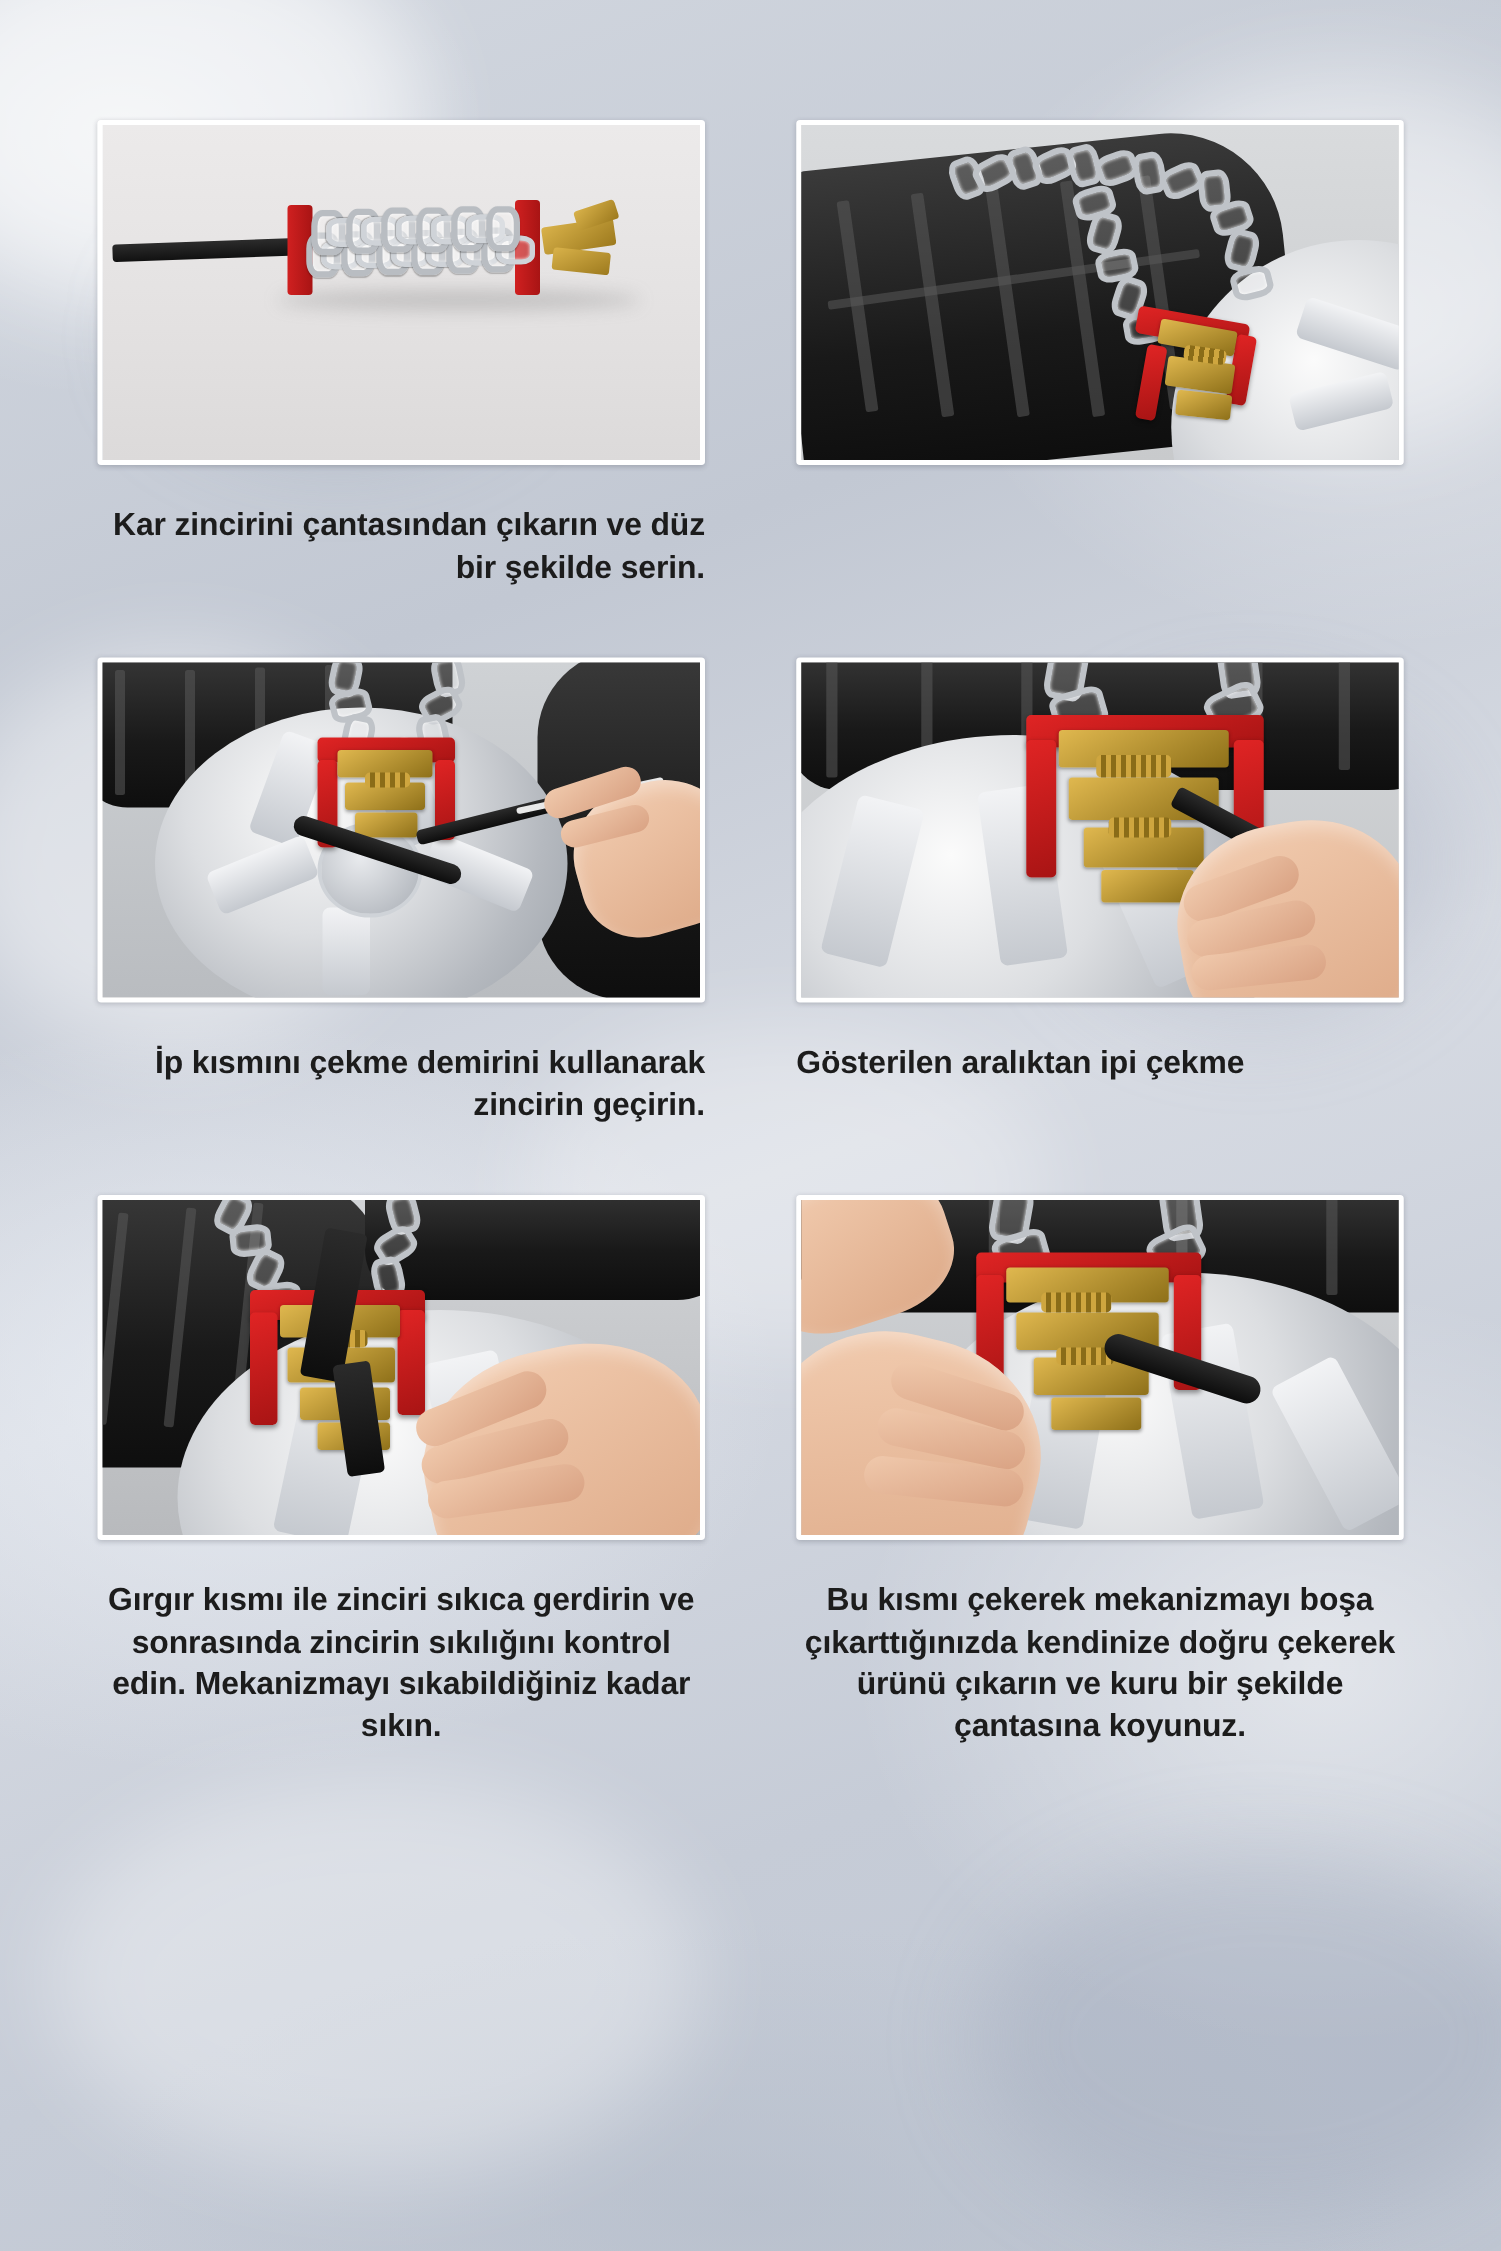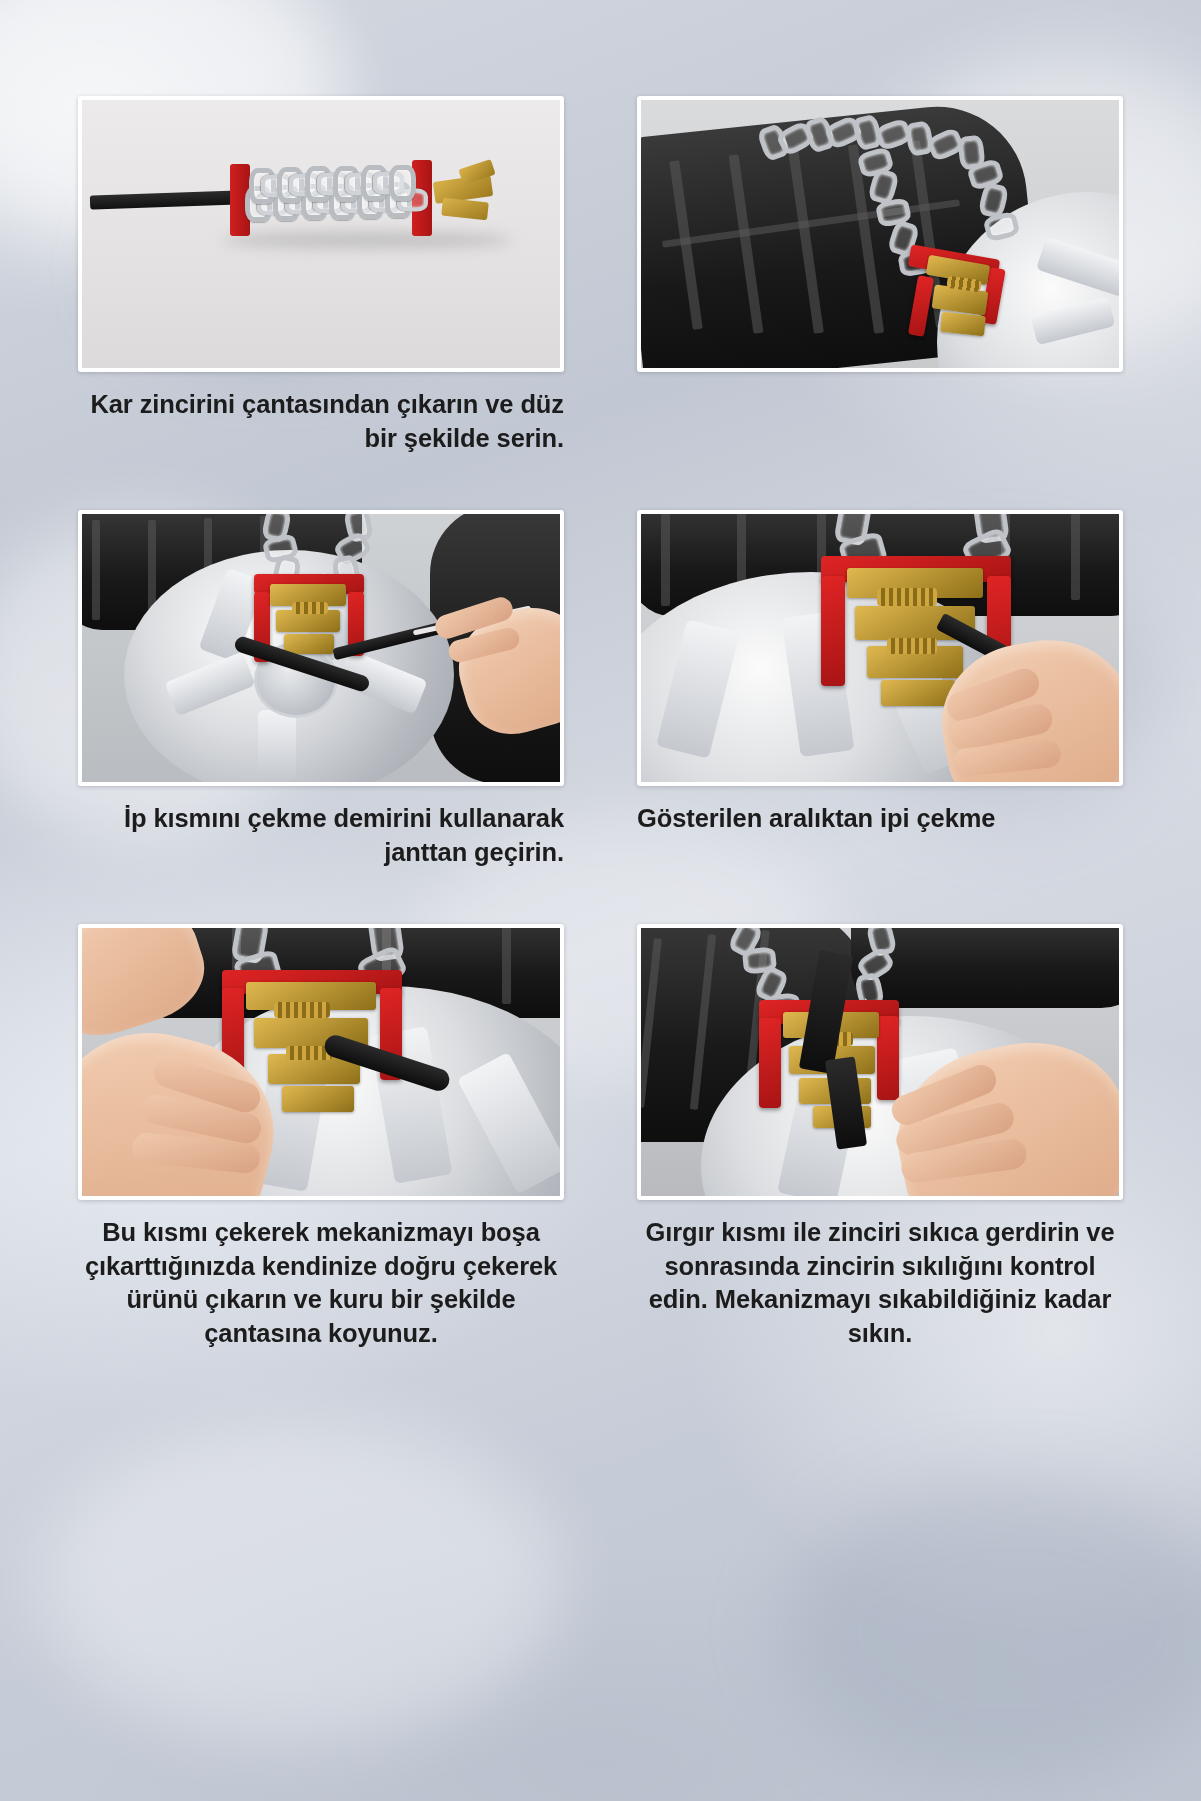--- a/index.html
+++ b/index.html
@@ -63,21 +63,21 @@
     height: 276px;
     border: 4px solid #ffffff;
     box-sizing: border-box;
     border-radius: 3px;
     overflow: hidden;
     position: relative;
     box-shadow: 0 1px 4px rgba(40,46,58,0.22);
     background: #dcdcdc;
   }
   .caption {
-    margin-top: 16px;
+    margin-top: 32px;
     font-size: 25.5px;
     line-height: 1.33;
     color: #1c1c1c;
     font-weight: bold;
     letter-spacing: -0.1px;
   }
   .cap-right { text-align: right; }
   .cap-left  { text-align: left; }
   .cap-center{ text-align: center; }
 
@@ -317,21 +317,21 @@
           <div class="spring" style="left:210px; top:88px; width:36px; height:12px;"></div>
 
           <div class="rope" style="left:150px; top:142px; width:140px; height:16px; transform:rotate(18deg); border-radius:8px;"></div>
           <div class="rope" style="left:250px; top:120px; width:120px; height:12px; transform:rotate(-14deg);"></div>
           <div style="position:absolute; left:330px; top:104px; width:120px; height:5px; background:#e9e9e9; transform:rotate(-12deg); border-radius:3px;"></div>
 
           <div class="hand" style="right:-30px; top:96px; width:130px; height:120px; transform:rotate(-16deg);"></div>
           <div class="finger" style="right:46px; top:92px;  width:80px; height:24px; transform:rotate(-18deg);"></div>
           <div class="finger" style="right:40px; top:120px; width:72px; height:22px; transform:rotate(-14deg);"></div>
         </div>
-        <div class="caption cap-right">İp kısmını çekme demirini kullanarak janttan geçirin.</div>
+        <div class="caption cap-right">İp kısmını çekme demirini kullanarak zincirin geçirin.</div>
       </div>
 
       <div class="cell">
         <div class="photo">
           <div class="bg-soft" style="background:linear-gradient(180deg,#d6d8da,#c0c3c6);"></div>
 
           <div class="tyre" style="left:-10px; top:-18px; width:520px; height:120px; border-radius:0 0 40px 40px;"></div>
           <div class="tread-line" style="left:20px;  top:-4px; width:9px; height:96px;"></div>
           <div class="tread-line" style="left:96px;  top:-4px; width:9px; height:96px;"></div>
           <div class="tread-line" style="left:176px; top:-4px; width:9px; height:92px;"></div>
@@ -364,62 +364,20 @@
           <div class="hand" style="right:-14px; bottom:-30px; width:190px; height:170px; transform:rotate(-10deg);"></div>
           <div class="finger" style="right:78px;  bottom:72px;  width:96px; height:30px; transform:rotate(-20deg);"></div>
           <div class="finger" style="right:66px;  bottom:40px;  width:104px; height:30px; transform:rotate(-12deg);"></div>
           <div class="finger" style="right:58px;  bottom:10px;  width:108px; height:28px; transform:rotate(-6deg);"></div>
         </div>
         <div class="caption cap-left">Gösterilen aralıktan ipi çekme</div>
       </div>
     </div>
 
     <div class="row">
-
-      <div class="cell">
-        <div class="photo">
-          <div class="bg-soft" style="background:linear-gradient(180deg,#d4d6d9,#babdc0);"></div>
-
-          <div class="tyre" style="left:-10px; top:-20px; width:520px; height:110px; border-radius:0 0 30px 60px;"></div>
-          <div class="tread-line" style="left:40px;  top:-6px; width:9px; height:90px;"></div>
-          <div class="tread-line" style="left:150px; top:-6px; width:9px; height:86px;"></div>
-          <div class="tread-line" style="left:300px; top:-6px; width:9px; height:84px;"></div>
-          <div class="tread-line" style="left:420px; top:-6px; width:9px; height:82px;"></div>
-
-          <div class="rim" style="left:90px; top:58px; width:430px; height:300px;"></div>
-          <div class="spoke" style="left:180px; top:110px; width:58px; height:150px; transform:rotate(10deg);"></div>
-          <div class="spoke" style="left:300px; top:102px; width:58px; height:150px; transform:rotate(-10deg);"></div>
-          <div class="spoke" style="left:402px; top:130px; width:58px; height:130px; transform:rotate(-28deg);"></div>
-
-          <div class="chainlink" style="left:152px; top:-10px; transform:rotate(10deg); width:22px; height:34px;"></div>
-          <div class="chainlink" style="left:160px; top:20px;  transform:rotate(74deg); width:22px; height:34px;"></div>
-          <div class="chainlink" style="left:288px; top:-12px; transform:rotate(-8deg); width:22px; height:34px;"></div>
-          <div class="chainlink" style="left:284px; top:18px;  transform:rotate(64deg); width:22px; height:34px;"></div>
-
-          <div class="redplate" style="left:140px; top:42px; width:180px; height:24px;"></div>
-          <div class="redplate" style="left:140px; top:60px; width:22px; height:96px;"></div>
-          <div class="redplate" style="left:298px; top:60px; width:22px; height:92px;"></div>
-
-          <div class="goldpart" style="left:164px; top:54px;  width:130px; height:28px;"></div>
-          <div class="goldpart" style="left:172px; top:90px;  width:114px; height:30px;"></div>
-          <div class="goldpart" style="left:186px; top:126px; width:92px;  height:30px;"></div>
-          <div class="goldpart" style="left:200px; top:158px; width:72px;  height:26px;"></div>
-          <div class="spring" style="left:192px; top:74px;  width:56px; height:16px;"></div>
-          <div class="spring" style="left:204px; top:118px; width:46px; height:14px;"></div>
-
-          <div class="rope" style="left:240px; top:124px; width:130px; height:22px; transform:rotate(18deg); border-radius:11px;"></div>
-
-          <div class="hand" style="left:-30px; bottom:-40px; width:220px; height:200px; transform:rotate(14deg);"></div>
-          <div class="finger" style="left:70px;  bottom:96px; width:110px; height:30px; transform:rotate(18deg);"></div>
-          <div class="finger" style="left:60px;  bottom:62px; width:120px; height:30px; transform:rotate(12deg);"></div>
-          <div class="finger" style="left:50px;  bottom:28px; width:128px; height:30px; transform:rotate(6deg);"></div>
-          <div class="hand" style="left:-40px; top:-20px; width:160px; height:120px; transform:rotate(-18deg);"></div>
-        </div>
-        <div class="caption cap-center">Bu kısmı çekerek mekanizmayı boşa çıkarttığınızda kendinize doğru çekerek ürünü çıkarın ve kuru bir şekilde çantasına koyunuz.</div>
-      </div>
 
       <div class="cell">
         <div class="photo">
           <div class="bg-soft" style="background:linear-gradient(180deg,#d2d4d7,#b8babd);"></div>
 
           <div class="tyre" style="left:-26px; top:-16px; width:250px; height:230px; border-radius:0 70px 70px 0;"></div>
           <div class="tread-line" style="left:4px;   top:10px; width:8px; height:170px; transform:rotate(6deg);"></div>
           <div class="tread-line" style="left:58px;  top:6px;  width:8px; height:176px; transform:rotate(6deg);"></div>
           <div class="tread-line" style="left:112px; top:2px;  width:8px; height:170px; transform:rotate(6deg);"></div>
 
@@ -451,16 +409,58 @@
           <div class="rope" style="left:168px; top:24px;  width:34px; height:120px; transform:rotate(10deg); border-radius:4px;"></div>
           <div class="rope" style="left:190px; top:130px; width:30px; height:90px;  transform:rotate(-8deg); border-radius:4px;"></div>
 
           <div class="hand" style="right:-10px; bottom:-40px; width:230px; height:190px; transform:rotate(-12deg);"></div>
           <div class="finger" style="right:120px; bottom:86px; width:110px; height:30px; transform:rotate(-22deg);"></div>
           <div class="finger" style="right:104px; bottom:52px; width:120px; height:30px; transform:rotate(-14deg);"></div>
           <div class="finger" style="right:92px;  bottom:20px; width:126px; height:30px; transform:rotate(-8deg);"></div>
         </div>
         <div class="caption cap-center">Gırgır kısmı ile zinciri sıkıca gerdirin ve sonrasında zincirin sıkılığını kontrol edin. Mekanizmayı sıkabildiğiniz kadar sıkın.</div>
       </div>
+
+      <div class="cell">
+        <div class="photo">
+          <div class="bg-soft" style="background:linear-gradient(180deg,#d4d6d9,#babdc0);"></div>
+
+          <div class="tyre" style="left:-10px; top:-20px; width:520px; height:110px; border-radius:0 0 30px 60px;"></div>
+          <div class="tread-line" style="left:40px;  top:-6px; width:9px; height:90px;"></div>
+          <div class="tread-line" style="left:150px; top:-6px; width:9px; height:86px;"></div>
+          <div class="tread-line" style="left:300px; top:-6px; width:9px; height:84px;"></div>
+          <div class="tread-line" style="left:420px; top:-6px; width:9px; height:82px;"></div>
+
+          <div class="rim" style="left:90px; top:58px; width:430px; height:300px;"></div>
+          <div class="spoke" style="left:180px; top:110px; width:58px; height:150px; transform:rotate(10deg);"></div>
+          <div class="spoke" style="left:300px; top:102px; width:58px; height:150px; transform:rotate(-10deg);"></div>
+          <div class="spoke" style="left:402px; top:130px; width:58px; height:130px; transform:rotate(-28deg);"></div>
+
+          <div class="chainlink" style="left:152px; top:-10px; transform:rotate(10deg); width:22px; height:34px;"></div>
+          <div class="chainlink" style="left:160px; top:20px;  transform:rotate(74deg); width:22px; height:34px;"></div>
+          <div class="chainlink" style="left:288px; top:-12px; transform:rotate(-8deg); width:22px; height:34px;"></div>
+          <div class="chainlink" style="left:284px; top:18px;  transform:rotate(64deg); width:22px; height:34px;"></div>
+
+          <div class="redplate" style="left:140px; top:42px; width:180px; height:24px;"></div>
+          <div class="redplate" style="left:140px; top:60px; width:22px; height:96px;"></div>
+          <div class="redplate" style="left:298px; top:60px; width:22px; height:92px;"></div>
+
+          <div class="goldpart" style="left:164px; top:54px;  width:130px; height:28px;"></div>
+          <div class="goldpart" style="left:172px; top:90px;  width:114px; height:30px;"></div>
+          <div class="goldpart" style="left:186px; top:126px; width:92px;  height:30px;"></div>
+          <div class="goldpart" style="left:200px; top:158px; width:72px;  height:26px;"></div>
+          <div class="spring" style="left:192px; top:74px;  width:56px; height:16px;"></div>
+          <div class="spring" style="left:204px; top:118px; width:46px; height:14px;"></div>
+
+          <div class="rope" style="left:240px; top:124px; width:130px; height:22px; transform:rotate(18deg); border-radius:11px;"></div>
+
+          <div class="hand" style="left:-30px; bottom:-40px; width:220px; height:200px; transform:rotate(14deg);"></div>
+          <div class="finger" style="left:70px;  bottom:96px; width:110px; height:30px; transform:rotate(18deg);"></div>
+          <div class="finger" style="left:60px;  bottom:62px; width:120px; height:30px; transform:rotate(12deg);"></div>
+          <div class="finger" style="left:50px;  bottom:28px; width:128px; height:30px; transform:rotate(6deg);"></div>
+          <div class="hand" style="left:-40px; top:-20px; width:160px; height:120px; transform:rotate(-18deg);"></div>
+        </div>
+        <div class="caption cap-center">Bu kısmı çekerek mekanizmayı boşa çıkarttığınızda kendinize doğru çekerek ürünü çıkarın ve kuru bir şekilde çantasına koyunuz.</div>
+      </div>
     </div>
 
   </div>
 </div>
 
 </body></html>

